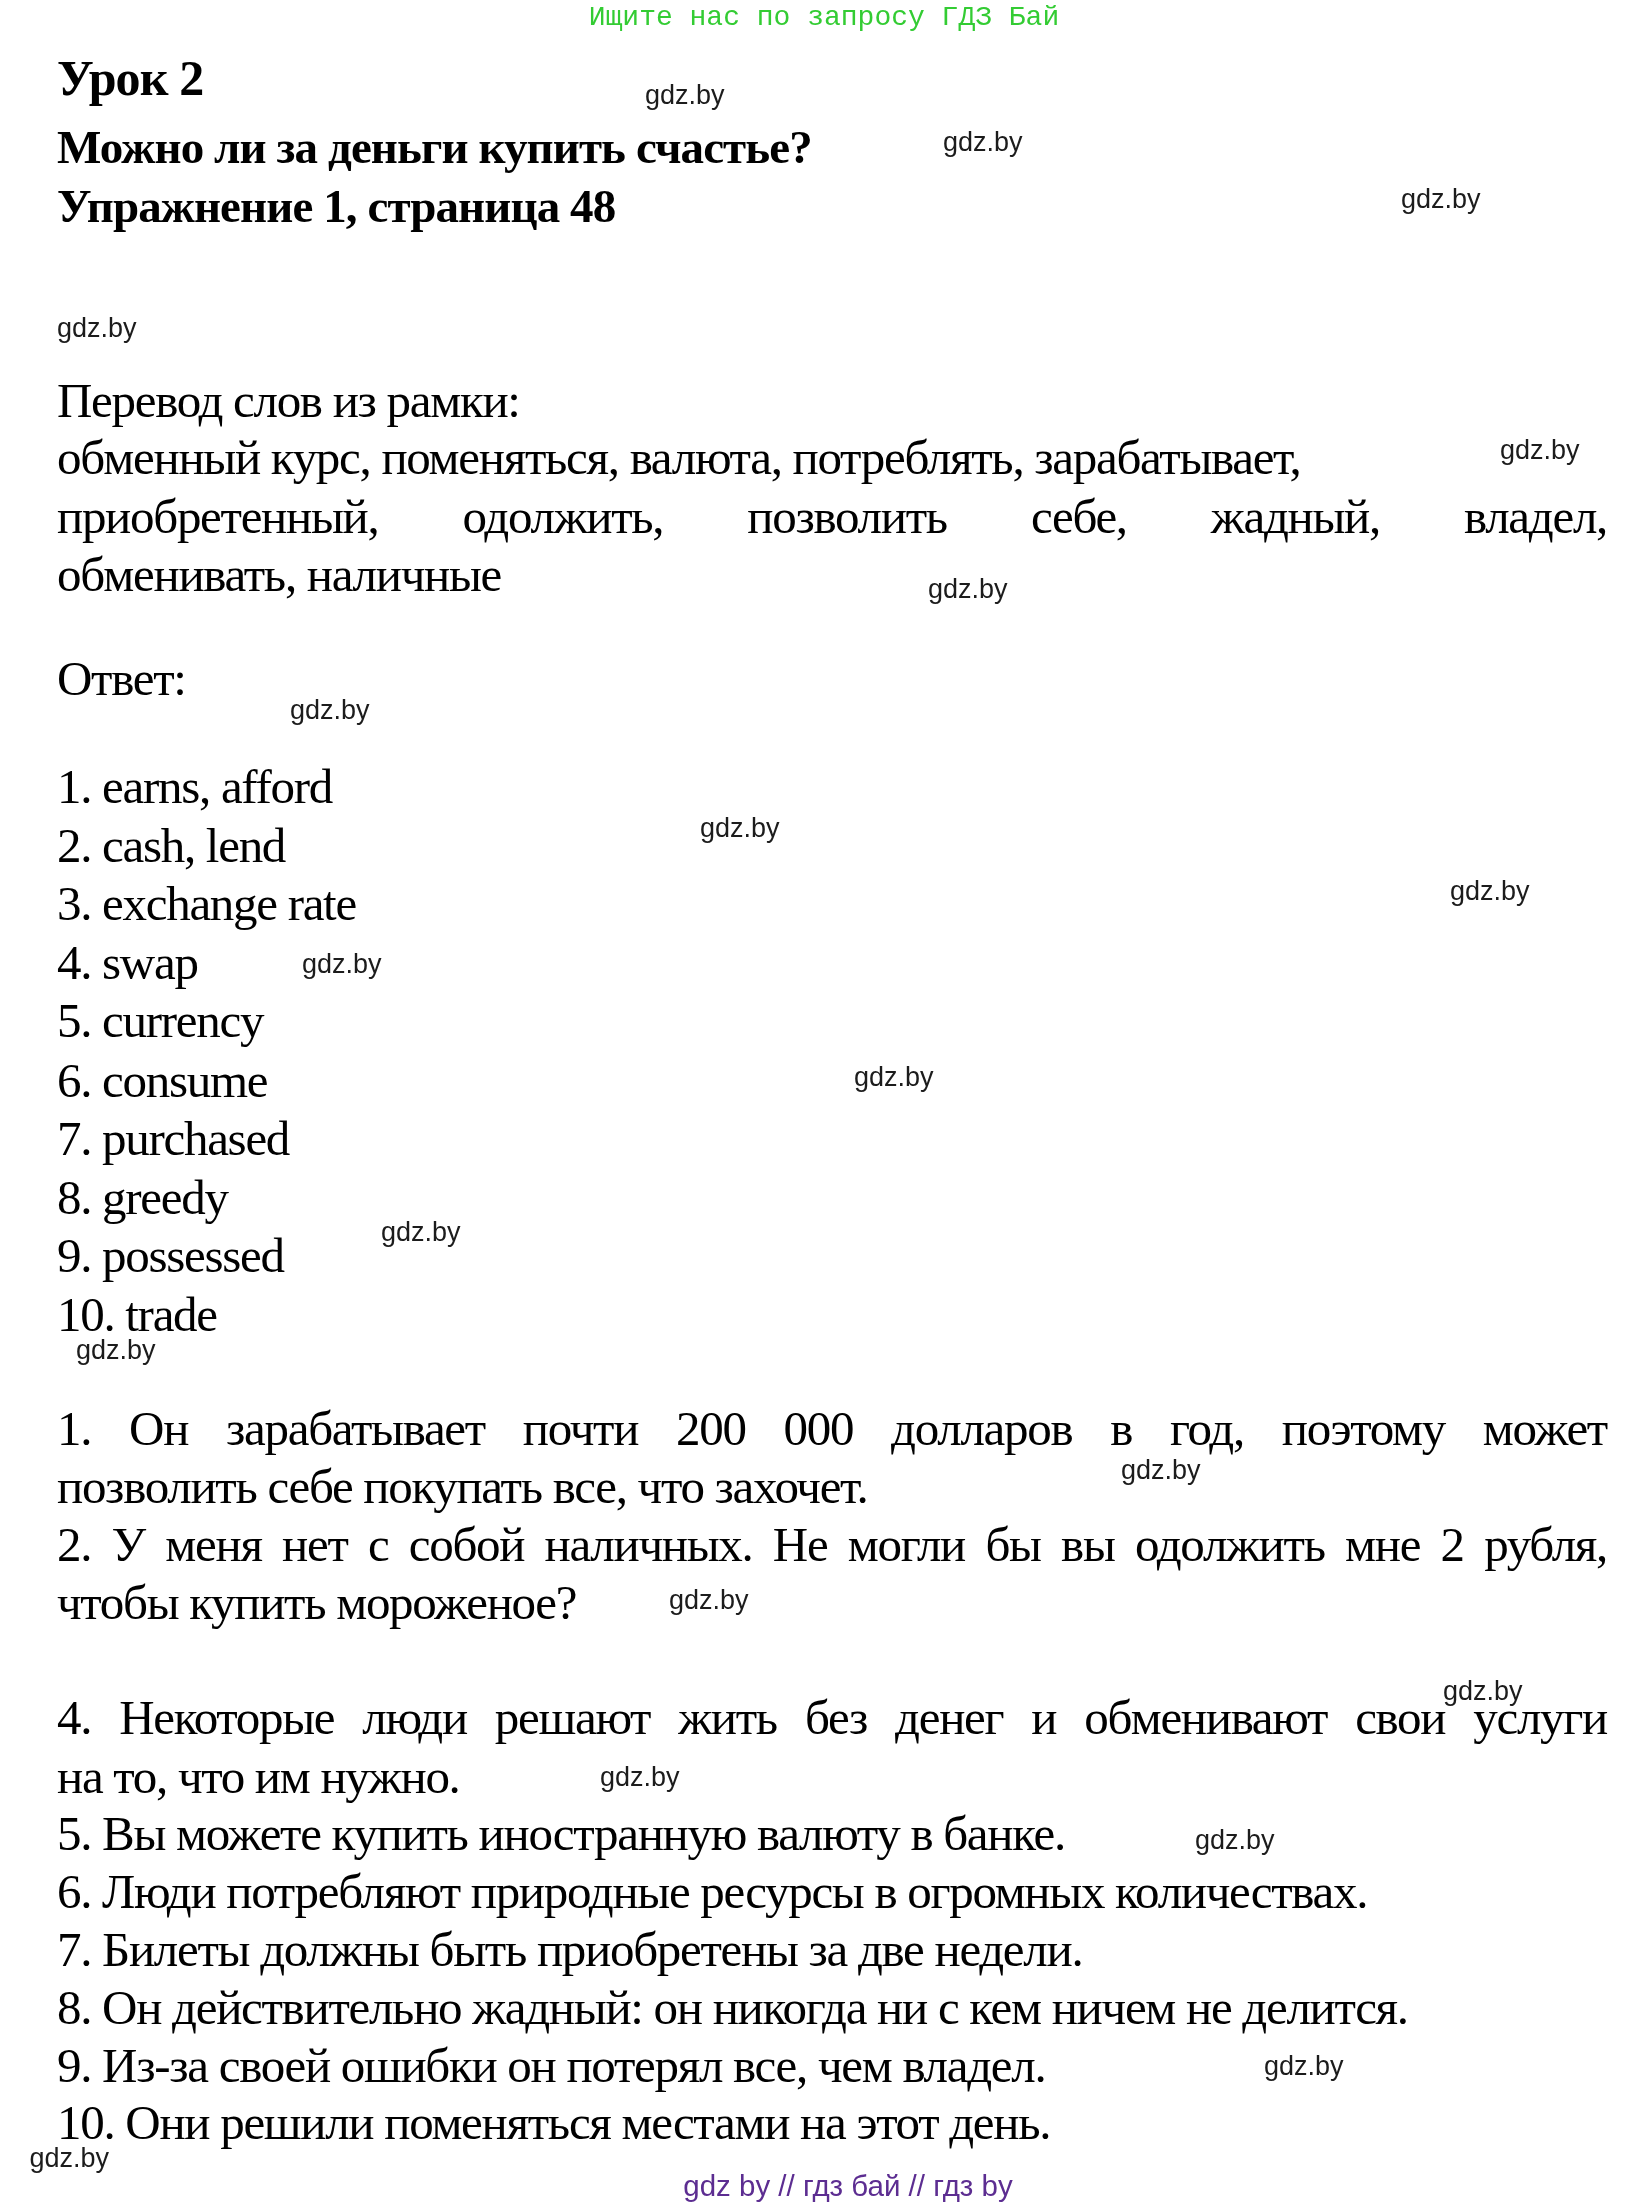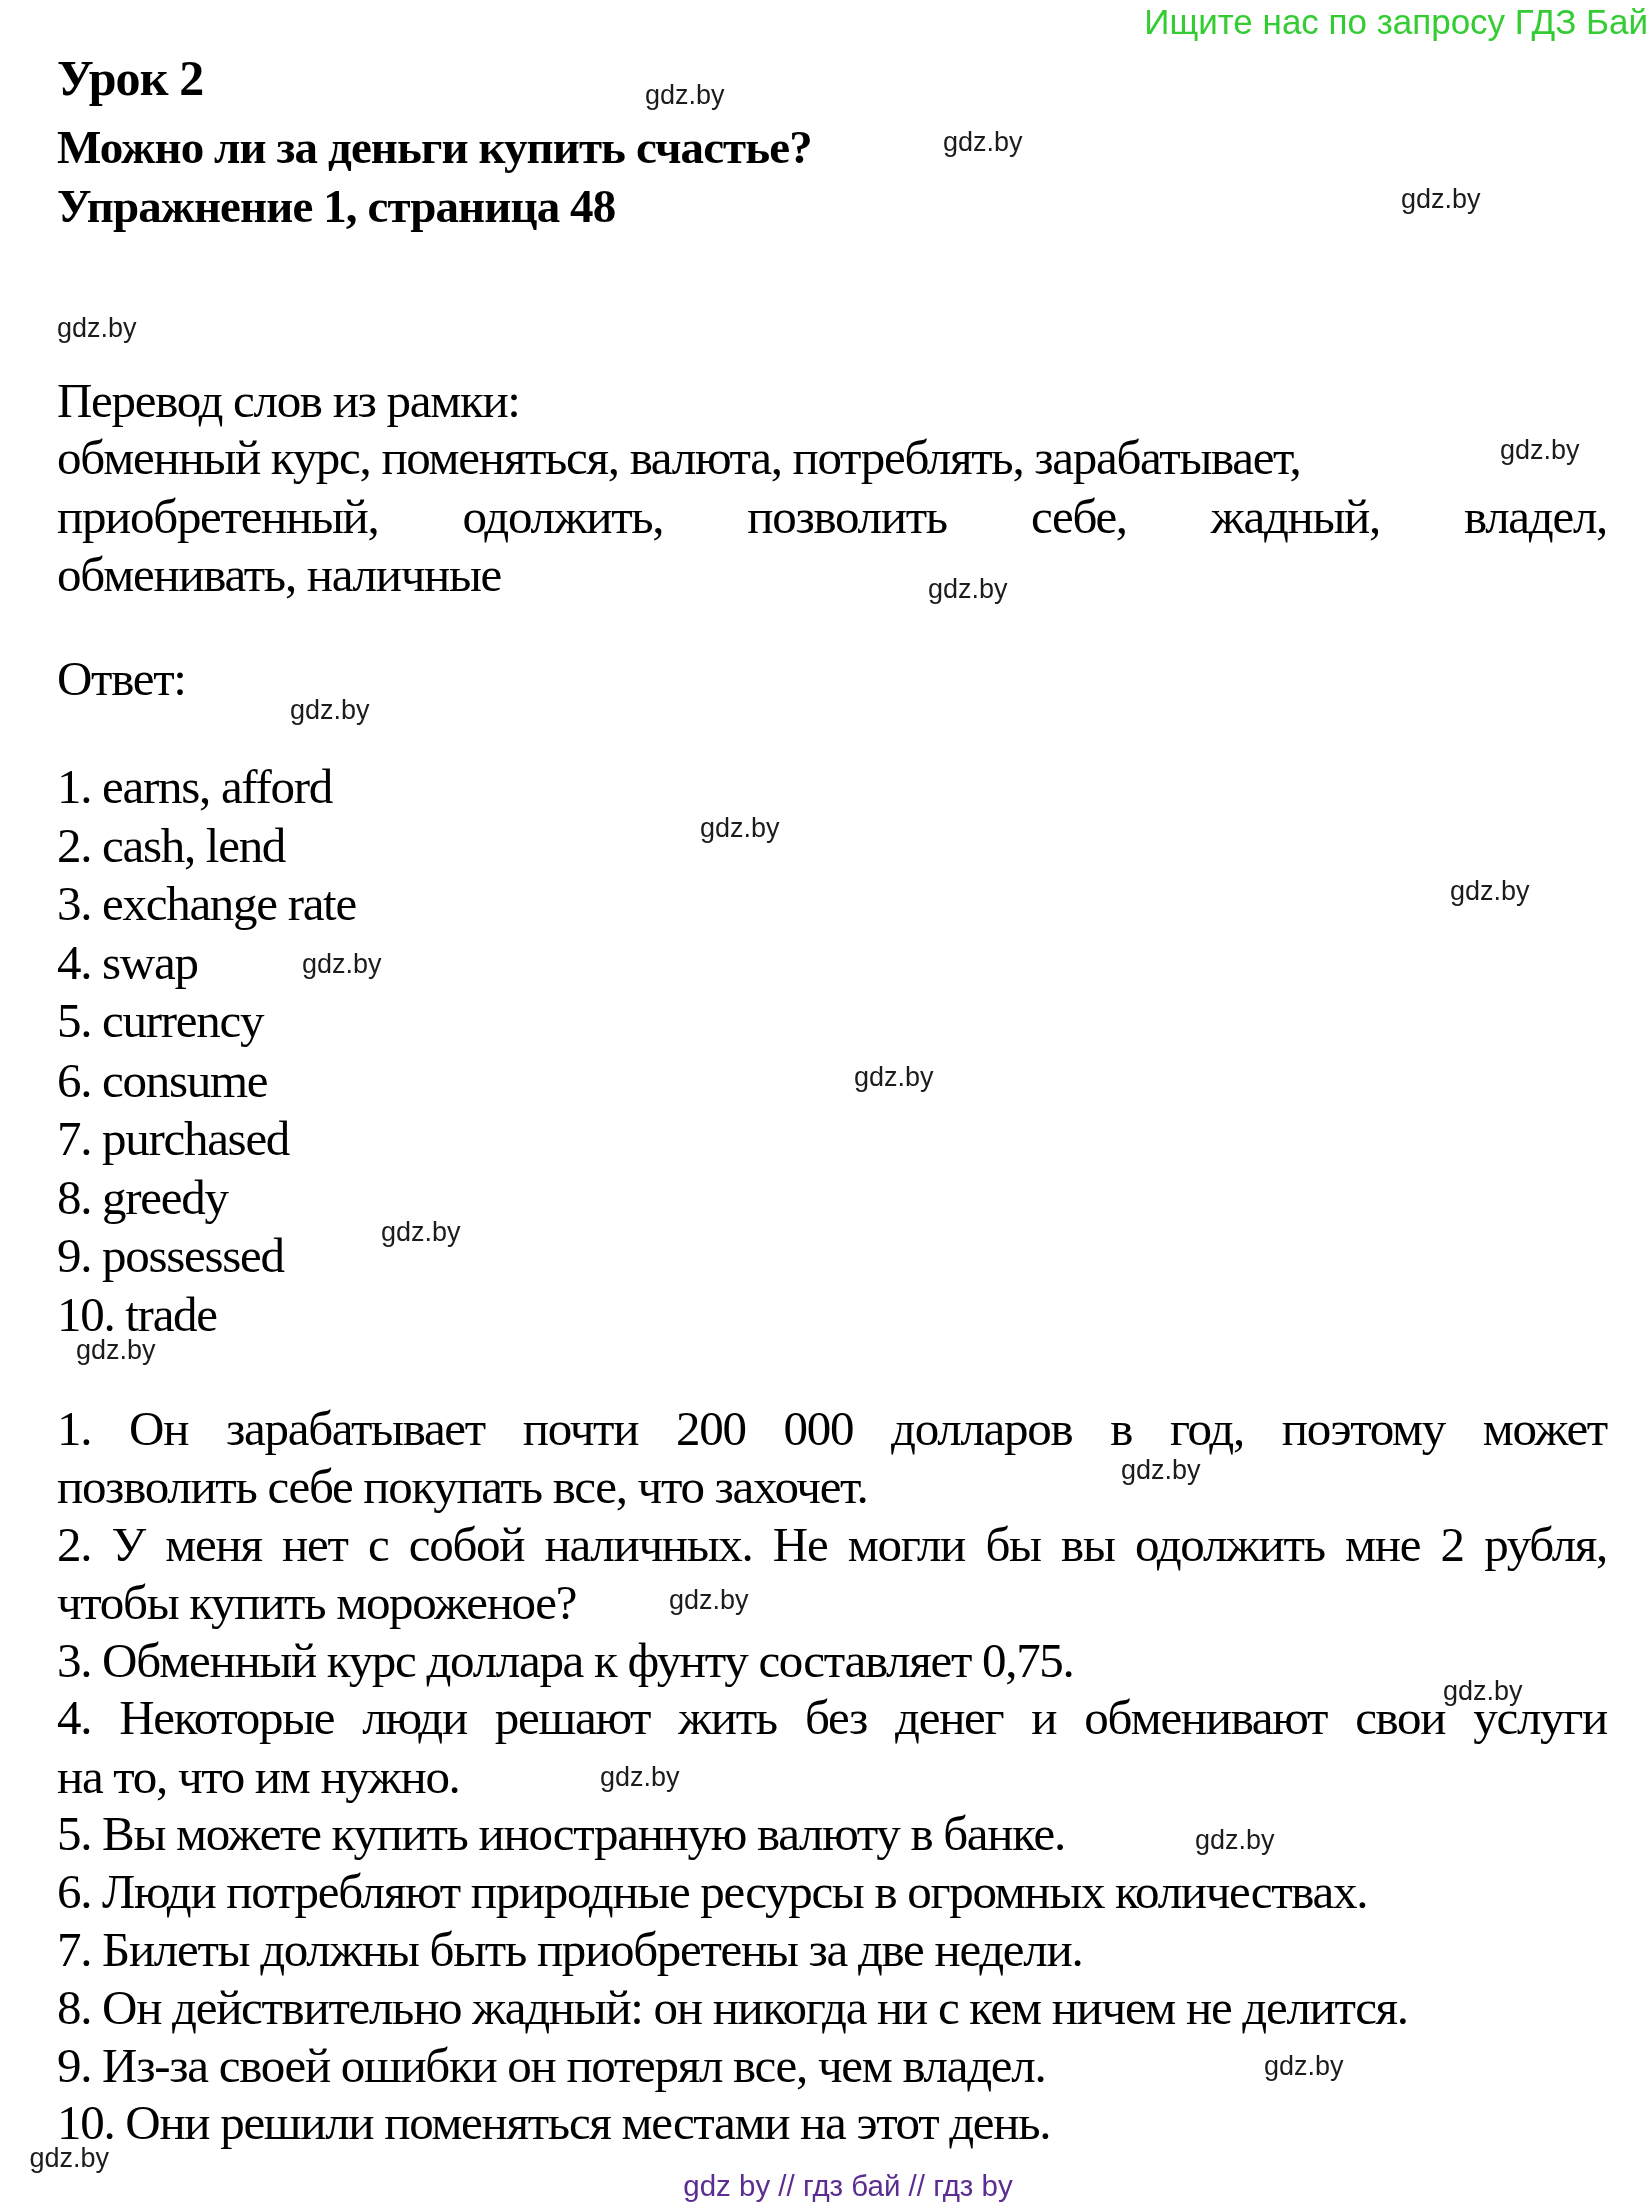--- a/index.html
+++ b/index.html
@@ -7,23 +7,23 @@
     position:relative;
     width:1648px; height:2212px;
     margin:0 auto;
     background:#ffffff;
     font-family:"Liberation Serif","DejaVu Serif",serif;
     color:#000000;
     overflow:hidden;
   }
   .banner {
     position:absolute; top:1.7px; left:0; width:100%;
-    text-align:right;
-    font-family:Liberation Sans, sans-serif;
-    font-size:35px; color:#33cc33;
+    text-align:center;
+    font-family:Liberation Mono, monospace;
+    font-size:28px; color:#33cc33;
   }
   .h {
     position:absolute; left:57px; margin:0;
     font-weight:bold; letter-spacing:-0.9px;
     white-space:nowrap;
     text-align:center;
   }
   .h.lesson   { font-size:50px; }
   .h.topic    { font-size:47px; }
   .h.exercise { font-size:47px; }
@@ -77,21 +77,20 @@
   <div class="line" style="top:1052px">6. consume</div>
   <div class="line" style="top:1110px">7. purchased</div>
   <div class="line" style="top:1169px">8. greedy</div>
   <div class="line" style="top:1227px">9. possessed</div>
   <div class="line" style="top:1286px">10. trade</div>
 
   <div class="line just" style="top:1400px">1. Он зарабатывает почти 200 000 долларов в год, поэтому может</div>
   <div class="line" style="top:1458px">позволить себе покупать все, что захочет.</div>
   <div class="line just" style="top:1516px">2. У меня нет с собой наличных. Не могли бы вы одолжить мне 2 рубля,</div>
   <div class="line" style="top:1574px">чтобы купить мороженое?</div>
-  <div class="line" style="top:1632px">3. Обменный курс доллара к фунту составляет 0,75.</div>
   <div class="line just" style="top:1689px">4. Некоторые люди решают жить без денег и обменивают свои услуги</div>
   <div class="line" style="top:1748px">на то, что им нужно.</div>
   <div class="line" style="top:1805px">5. Вы можете купить иностранную валюту в банке.</div>
   <div class="line" style="top:1863px">6. Люди потребляют природные ресурсы в огромных количествах.</div>
   <div class="line" style="top:1921px">7. Билеты должны быть приобретены за две недели.</div>
   <div class="line" style="top:1979px">8. Он действительно жадный: он никогда ни с кем ничем не делится.</div>
   <div class="line" style="top:2037px">9. Из-за своей ошибки он потерял все, чем владел.</div>
   <div class="line" style="top:2094px">10. Они решили поменяться местами на этот день.</div>
 
   <span class="wm" style="left:645px;top:80px">gdz.by</span>

